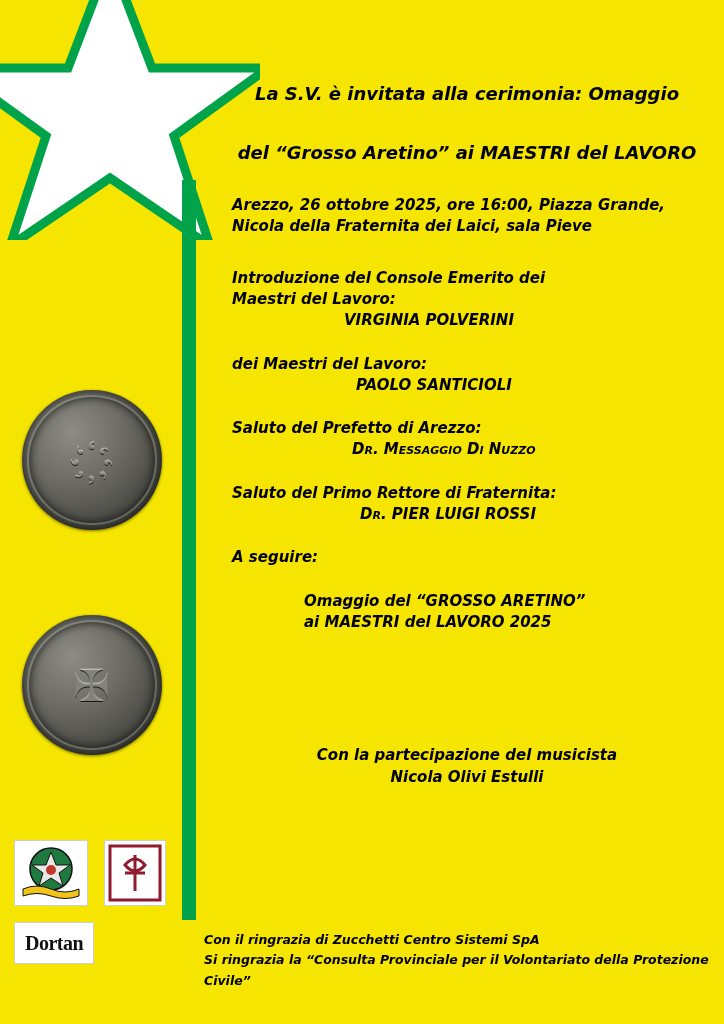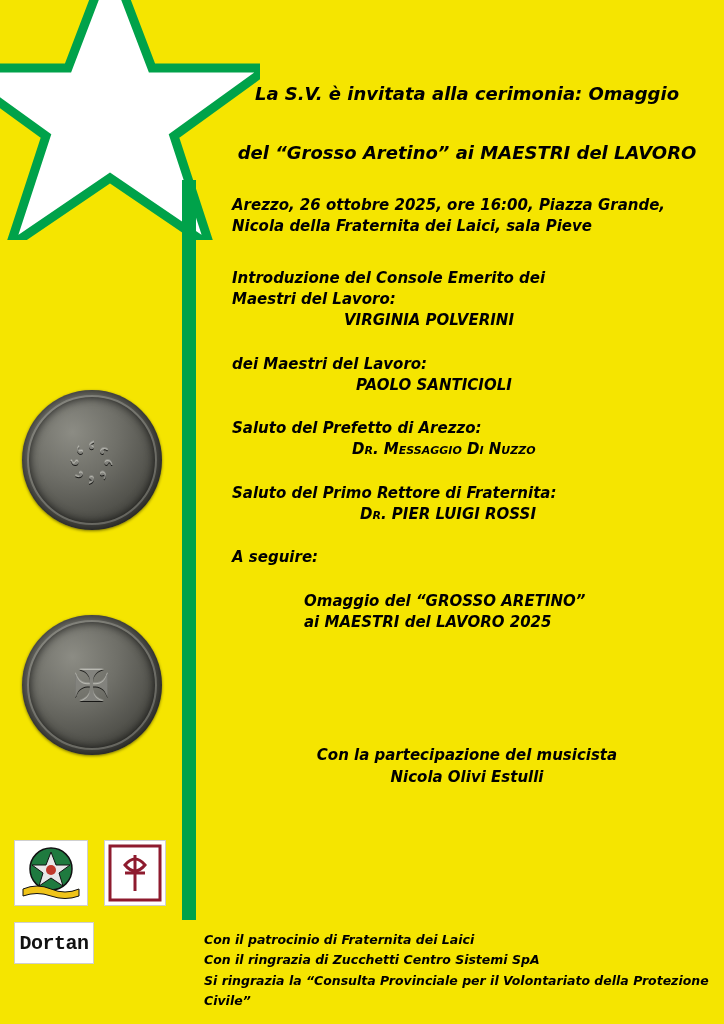--- a/index.html
+++ b/index.html
@@ -80,21 +80,21 @@
     box-sizing: border-box;
     display: flex;
     align-items: center;
     justify-content: center;
     overflow: hidden;
   }
   #logo-mdl { left: 14px; top: 840px; width: 74px; height: 66px; }
   #logo-prot { left: 104px; top: 840px; width: 62px; height: 66px; }
   #logo-dortan {
     left: 14px; top: 922px; width: 80px; height: 42px;
-    font-family: Liberation Mono, monospace;
+    font-family: Liberation Serif, serif;
     font-weight: 700;
     font-size: 20px;
     color: #111;
     letter-spacing: -0.5px;
   }
 
   
   .text-col {
     position: absolute;
     left: 232px;
@@ -245,18 +245,17 @@
     <div class="gap-xl"></div>
 
     <div class="blk">
       <div class="line partecip">Con la partecipazione del musicista</div>
       <div class="line partecip">Nicola Olivi Estulli</div>
     </div>
 
   </div>
 
   <div class="footer">
-    <div class="line">Con il patrocinio di Fraternita dei Laici</div>
     <div class="line">Con il ringrazia di Zucchetti Centro Sistemi SpA</div>
     <div class="line">Si ringrazia la “Consulta Provinciale per il Volontariato della Protezione Civile”</div>
   </div>
 
 </div>
 
 </body></html>

